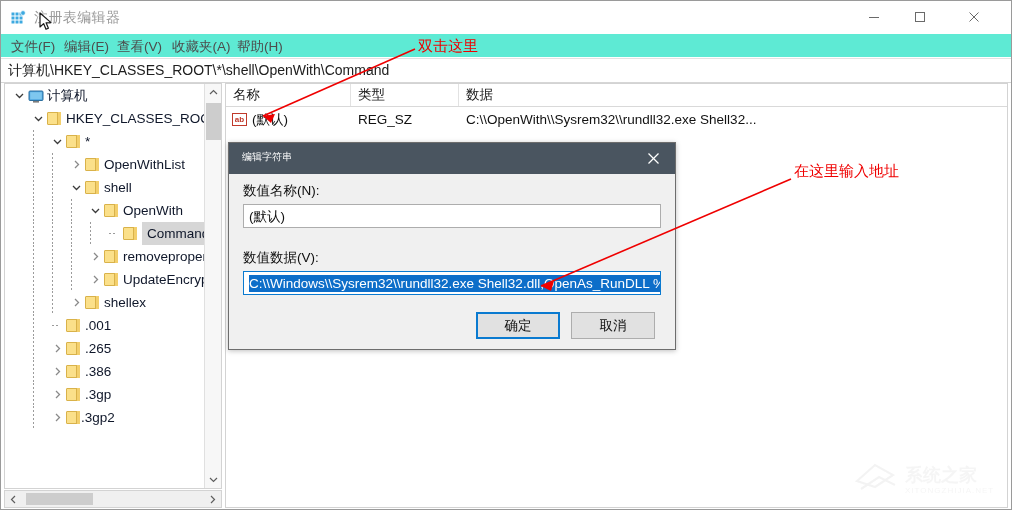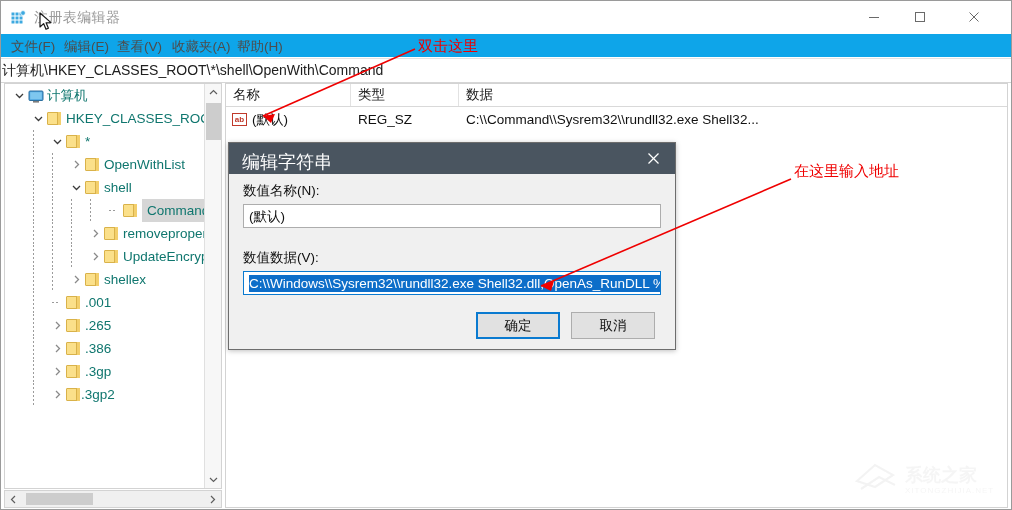--- a/index.html
+++ b/index.html
@@ -32,34 +32,34 @@
     position:absolute;top:0;width:46px;height:32px;
     display:flex;align-items:center;justify-content:center;
     color:#5a5a5a;
   }
   #btn-min{right:114px;}
   #btn-max{right:68px;}
   #btn-close{right:14px;}
   
   #menubar{
     position:absolute;left:0;top:33px;right:0;height:23px;
-    background:#0ea5e9;
+    background:#5eead4;
   }
   .menu-item{
     position:absolute;top:3px;font-size:13.5px;color:#4d4d4d;
     white-space:nowrap;padding:1px 3px;
   }
   
   #addressbar{
     position:absolute;left:0;top:57px;right:0;height:23px;
     border-top:1px solid #e3e3e3;border-bottom:1px solid #d6d6d6;
     background:#fff;
   }
   #address-text{
-    position:absolute;left:1px;top:3px;font-size:14px;color:#202020;
+    position:absolute;left:7px;top:3px;font-size:14px;color:#202020;
     white-space:nowrap;
   }
   
   #tree-pane{
     position:absolute;left:3px;top:82px;width:218px;height:406px;
     background:#fff;border:1px solid #d3d3d3;box-sizing:border-box;
     overflow:hidden;
   }
   #tree-scroll-h{
     position:absolute;left:3px;top:489px;width:218px;height:18px;
@@ -74,21 +74,21 @@
   #hsb-right{right:0;}
   #hsb-thumb{
     position:absolute;left:21px;top:2px;width:67px;height:12px;
     background:#cdcdcd;
   }
   #tree-items{
     position:absolute;left:0;top:0;width:200px;
   }
   .tree-row{
     position:relative;height:23px;line-height:23px;
-    white-space:nowrap;font-size:13.5px;color:#0f766e;
+    white-space:nowrap;font-size:13.5px;color:#0f172a;
   }
   .tree-row .tw{
     position:absolute;top:0;width:16px;height:23px;
     display:flex;align-items:center;justify-content:center;
     color:#7a7a7a;font-size:10px;
   }
   .tree-row .tw.open{color:#3b3b3b;}
   .folder{
     position:absolute;top:5px;width:14px;height:13px;
     background:#fbe08a;border:1px solid #d9b24a;box-sizing:border-box;
@@ -165,21 +165,21 @@
   #dialog{
     position:absolute;left:227px;top:141px;width:448px;height:208px;
     background:#f0f0f0;border:1px solid #6d6d6d;box-sizing:border-box;
     box-shadow:0 1px 5px rgba(0,0,0,.25);
   }
   #dlg-titlebar{
     position:absolute;left:0;top:0;right:0;height:31px;
     background:#4a5560;
   }
   #dlg-title{
-    position:absolute;left:13px;top:7px;font-size:18px;color:#fff;
+    position:absolute;left:13px;top:7px;font-size:10px;color:#fff;
     white-space:nowrap;
   }
   #dlg-close{
     position:absolute;right:0;top:0;width:44px;height:31px;
     display:flex;align-items:center;justify-content:center;
     color:#fff;font-size:15px;
   }
   #dlg-body{
     position:absolute;left:0;top:31px;right:0;bottom:0;background:#f0f0f0;
   }
@@ -324,20 +324,32 @@
           <span class="dotline" style="left: 28px;"></span>
           <span class="dotline" style="left: 47px;"></span>
           <span class="tw open" style="left: 63px;">
             <svg width="9" height="9" viewBox="0 0 9 9">
               <path d="M1 3 L4.5 6.5 L8 3" fill="none" stroke="#3b3b3b" stroke-width="1.3"></path>
             </svg>
           </span>
           <span class="folder" style="left: 80px;"></span>
           <span class="tree-label" style="left: 99px;">shell</span>
         </div>
+        <div class="tree-row">
+          <span class="dotline" style="left: 28px;"></span>
+          <span class="dotline" style="left: 47px;"></span>
+          <span class="dotline" style="left: 66px;"></span>
+          <span class="tw open" style="left: 82px;">
+            <svg width="9" height="9" viewBox="0 0 9 9">
+              <path d="M1 3 L4.5 6.5 L8 3" fill="none" stroke="#3b3b3b" stroke-width="1.3"></path>
+            </svg>
+          </span>
+          <span class="folder" style="left: 99px;"></span>
+          <span class="tree-label" style="left: 118px;">OpenWith</span>
+        </div>
         <div class="tree-row selected">
           <span class="dotline" style="left: 28px;"></span>
           <span class="dotline" style="left: 47px;"></span>
           <span class="dotline" style="left: 66px;"></span>
           <span class="dotline" style="left: 85px;"></span>
           <span class="dotstub" style="left: 104px;"></span>
           <span class="folder" style="left: 118px;"></span>
           <span class="tree-label" style="left: 137px;">Command</span>
         </div>
         <div class="tree-row">
@@ -454,21 +466,21 @@
   <div id="list-pane">
     <div id="list-header">
       <div class="col-head" id="col-name">名称</div>
       <div class="col-head" id="col-type">类型</div>
       <div class="col-head" id="col-data">数据</div>
     </div>
     <div class="list-row" style="top:25px;">
       <span class="ab-icon">ab</span>
       <span class="cell" style="left:26px;">(默认)</span>
       <span class="cell" style="left:132px;">REG_SZ</span>
-      <span class="cell" style="left:240px;">C:\\Command\\Sysrem32\\rundll32.exe Shell32...</span>
+      <span class="cell" style="left:240px;">C:\\OpenWith\\Sysrem32\\rundll32.exe Shell32...</span>
     </div>
   </div>
 
   <div id="dialog">
     <div id="dlg-titlebar">
       <span id="dlg-title">编辑字符串</span>
       <div id="dlg-close">
         <svg width="13" height="13" viewBox="0 0 13 13">
           <line x1="1.5" y1="1.5" x2="11.5" y2="11.5" stroke="#ffffff" stroke-width="1.3"></line>
           <line x1="11.5" y1="1.5" x2="1.5" y2="11.5" stroke="#ffffff" stroke-width="1.3"></line>

